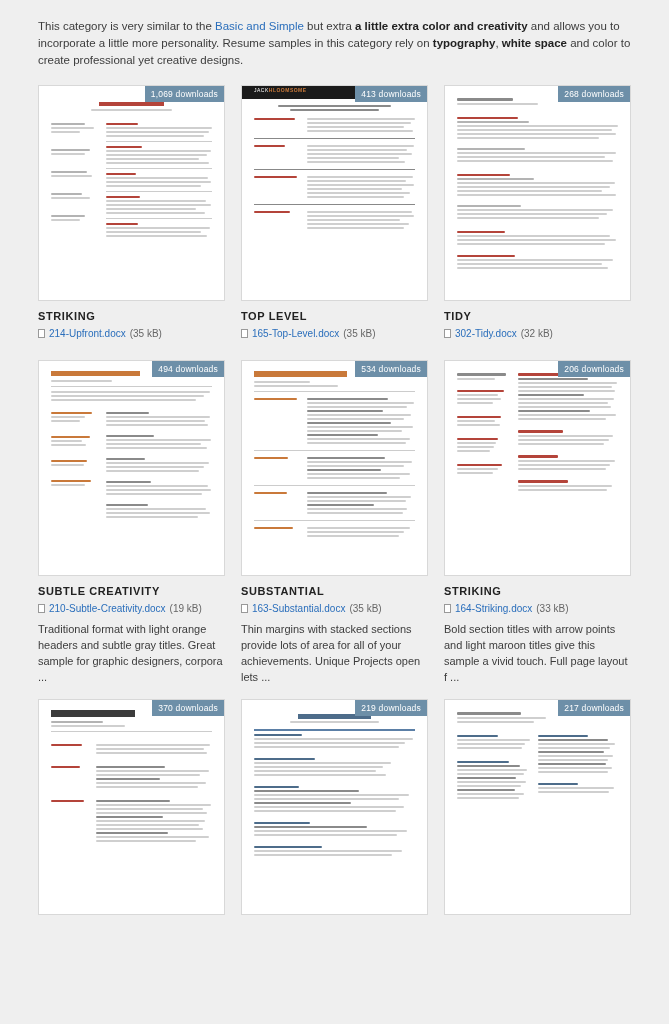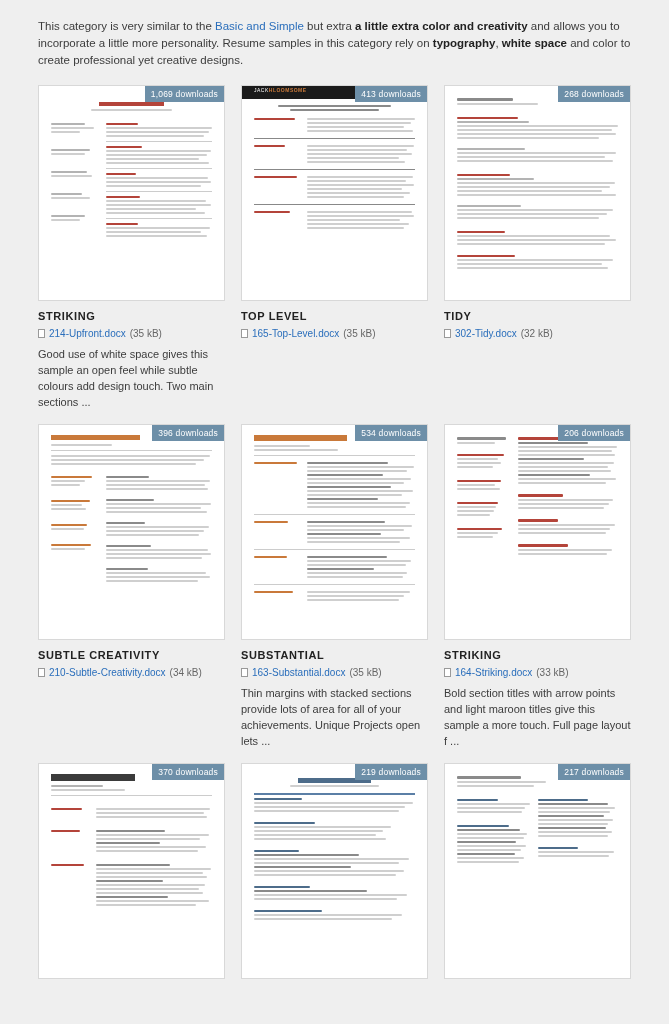--- a/index.html
+++ b/index.html
@@ -188,21 +188,20 @@
             </div>
           </div>
         </div>
       </div>
       <div class="card-title">STRIKING</div>
       <div class="file-row">
         <span class="file-icon"></span>
         <a href="#">214-Upfront.docx</a>
         <span class="file-size">(35 kB)</span>
       </div>
-      <p class="card-desc">Good use of white space gives this sample an open feel while subtle colours add design touch. Two main sections ...</p>
     </div>
 
     <div class="card">
       <div class="thumb-wrap">
         <div class="dl-badge">413 downloads</div>
         <div class="doc flavor-toplevel">
           <div class="topbar">
               <div class="nm">JACK<b style="color:#c9793a">HLOOMSOME</b></div>
             </div>
           <div style="text-align:center;margin-bottom:5px">
@@ -315,21 +314,21 @@
       <div class="card-title">TIDY</div>
       <div class="file-row">
         <span class="file-icon"></span>
         <a href="#">302-Tidy.docx</a>
         <span class="file-size">(32 kB)</span>
       </div>
     </div>
 
     <div class="card">
       <div class="thumb-wrap">
-        <div class="dl-badge">396 downloads</div>
+        <div class="dl-badge">494 downloads</div>
         <div class="doc">
           <div class="hd" style="background:#c9793a;height:5px;width:55%"></div>
           <div class="ln" style="width:38%"></div>
           <div class="sep"></div>
           <div class="ln" style="width:99%"></div>
             <div class="ln" style="width:95%"></div>
             <div class="ln" style="width:90%"></div>
           <div style="height:7px"></div>
           <div class="two-col">
             <div class="col-a">
@@ -373,22 +372,23 @@
                 <div class="ln" style="width:98%"></div>
                 <div class="ln" style="width:87%"></div>
             </div>
           </div>
         </div>
       </div>
       <div class="card-title">SUBTLE CREATIVITY</div>
       <div class="file-row">
         <span class="file-icon"></span>
         <a href="#">210-Subtle-Creativity.docx</a>
-        <span class="file-size">(34 kB)</span>
-      </div>
+        <span class="file-size">(19 kB)</span>
+      </div>
+      <p class="card-desc">Traditional format with light orange headers and subtle gray titles. Great sample for graphic designers, corpora ...</p>
     </div>
 
     <div class="card">
       <div class="thumb-wrap">
         <div class="dl-badge">534 downloads</div>
         <div class="doc">
           <div class="hd" style="background:#c9793a;height:6px;width:58%"></div>
           <div class="ln" style="width:35%"></div>
           <div class="ln" style="width:52%"></div>
           <div class="sep"></div>
@@ -518,21 +518,21 @@
             </div>
           </div>
         </div>
       </div>
       <div class="card-title">STRIKING</div>
       <div class="file-row">
         <span class="file-icon"></span>
         <a href="#">164-Striking.docx</a>
         <span class="file-size">(33 kB)</span>
       </div>
-      <p class="card-desc">Bold section titles with arrow points and light maroon titles give this sample a more touch. Full page layout f ...</p>
+      <p class="card-desc">Bold section titles with arrow points and light maroon titles give this sample a vivid touch. Full page layout f ...</p>
     </div>
 
     <div class="card">
       <div class="thumb-wrap">
         <div class="dl-badge">370 downloads</div>
         <div class="doc">
           <div class="hd big" style="background:#3b3b3b;width:52%"></div>
           <div class="ln d" style="width:32%"></div>
           <div class="ln" style="width:46%"></div>
           <div class="sep"></div>

